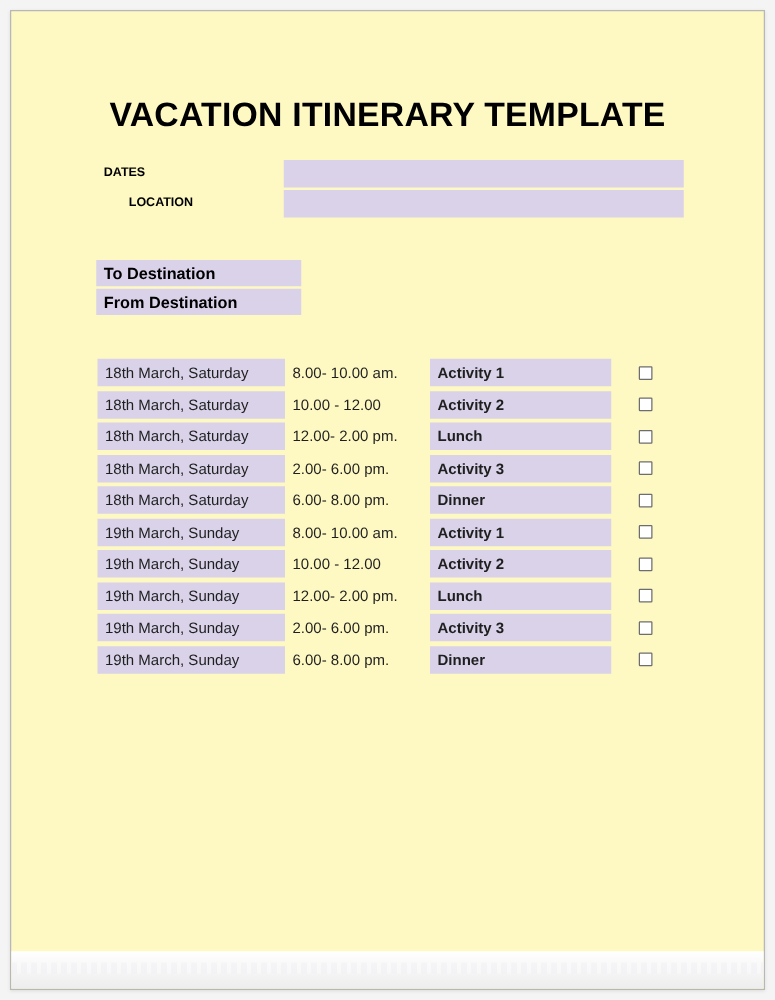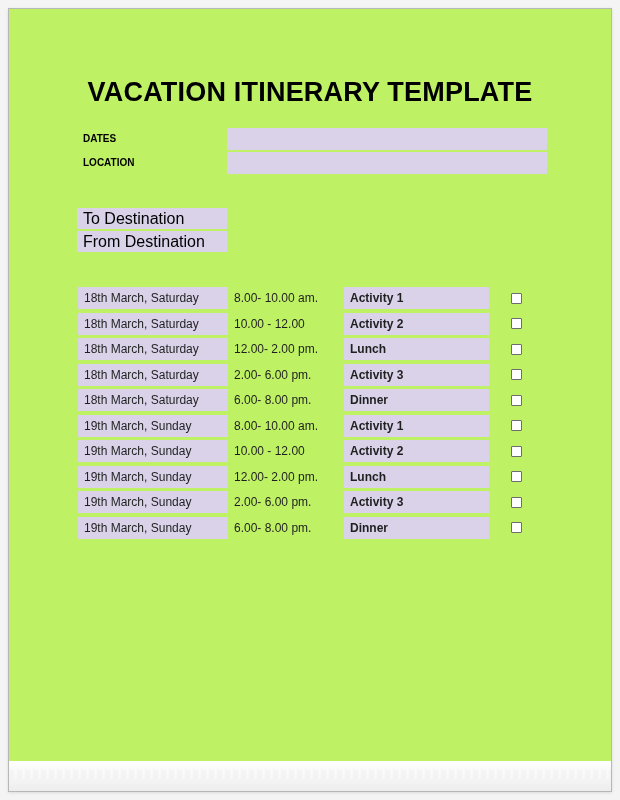--- a/index.html
+++ b/index.html
@@ -6,21 +6,21 @@
   html,body { width:620px; height:800px; }
   body {
     background:#f4f4f5;
     font-family:"Liberation Sans", sans-serif;
     position:relative;
     color:var(--body-text,#1f1f1f);
   }
   .page {
     position:absolute; left:8px; top:8px;
     width:604px; height:784px;
-    background:#bef264;
+    background:#fef9c3;
     border:1px solid var(--page-border,#b7b7b7);
     box-shadow:0 1px 3px rgba(0,0,0,0.10);
     overflow:hidden;
   }
   .doc-title {
     position:absolute; top:68px; left:0; width:100%;
     text-align:center;
     font-size:27px; font-weight:bold; line-height:30px;
     color:var(--title-text,#000);
     letter-spacing:0.2px;
@@ -31,27 +31,27 @@
   .field-label {
     position:absolute; left:74px;
     font-size:10px; font-weight:bold; color:#000;
     line-height:22px;
   }
   .field-box {
     position:absolute; left:218px;
     width:320px; height:22px;
   }
   .lbl-dates { top:119px; } .box-dates { top:119px; }
-  .lbl-location { top:143px; } .box-location { top:143px; }
+  .lbl-location { top:143px;margin-left:20px; } .box-location { top:143px; }
 
   
   .dest-box {
     position:absolute; left:68px;
-    width:150px; height:21px;
-    font-size:16px; font-weight:normal; color:#000;
+    width:164px; height:21px;
+    font-size:13px; font-weight:bold; color:#000;
     line-height:21px; padding-left:6px;
   }
   .dest-to { top:199px; }
   .dest-from { top:222px; }
 
   
   .table { position:absolute; left:69px; top:278px; width:462px; }
   .t-head { display:flex; height:20px; margin-bottom:2px; }
   .t-head > div {
     font-size:11.5px; font-weight:bold; color:#000; line-height:20px;

